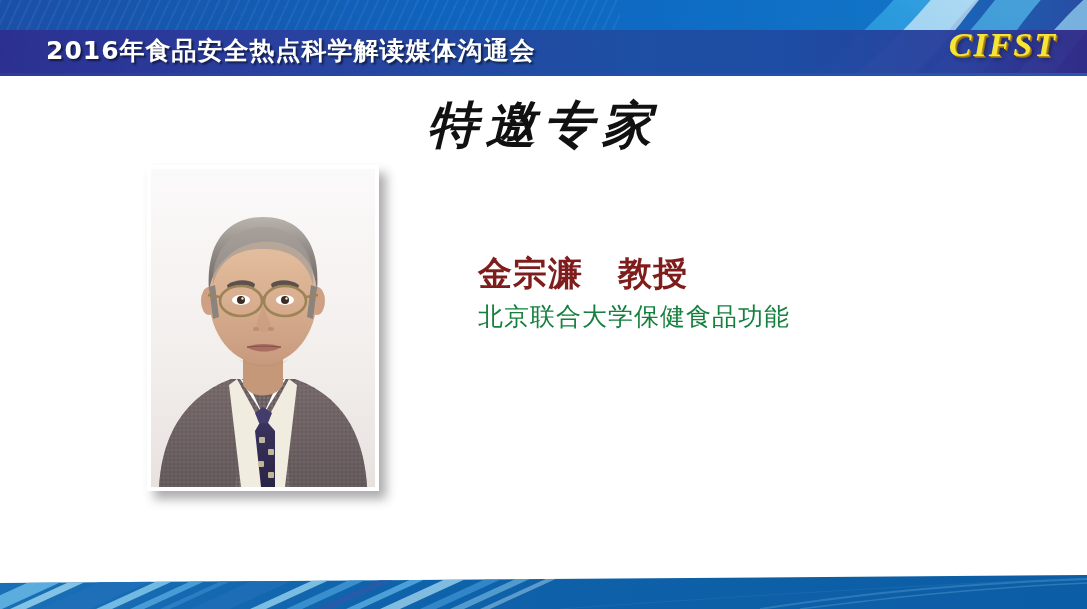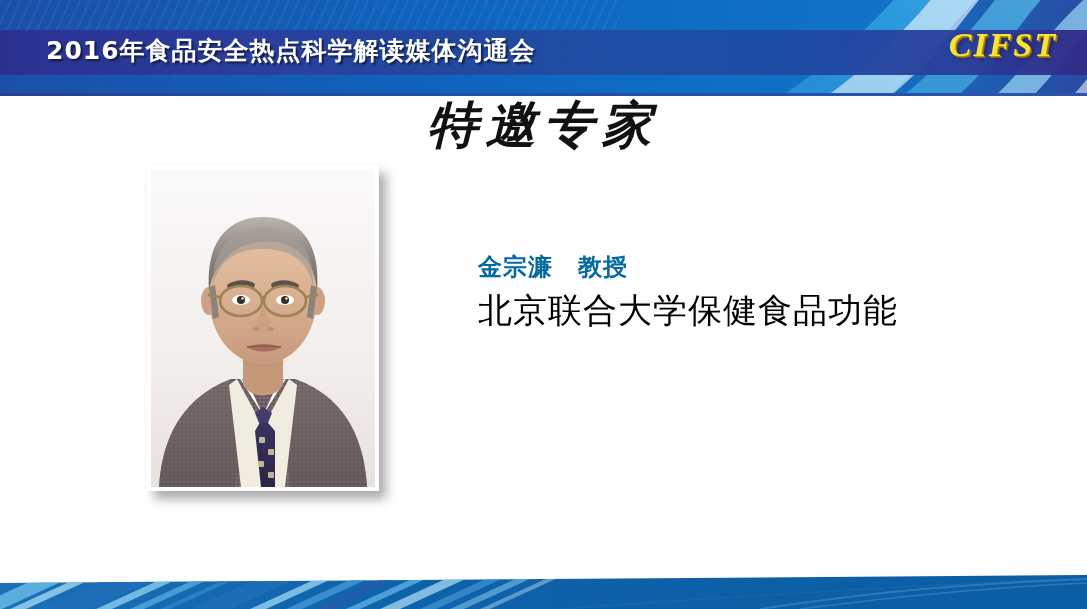--- a/index.html
+++ b/index.html
@@ -16,21 +16,21 @@
     height: 609px;
     background: #ffffff;
     overflow: hidden;
   }
 
   
   .banner {
     position: absolute;
     left: 0; top: 0;
     width: 1087px;
-    height: 96px;
+    height: 76px;
     overflow: hidden;
     background: linear-gradient(100deg, #1b4fa8 0%, #1559b0 18%, #0f63bd 40%, #0e6cc4 62%, #1173c6 80%, #2a4aa0 100%);
   }
   .banner-stripes {
     position: absolute;
     left: 0; top: 0;
     width: 620px; height: 76px;
     background: repeating-linear-gradient(115deg,
        rgba(255,255,255,0.055) 0px,
        rgba(255,255,255,0.055) 2px,
@@ -126,30 +126,30 @@
   
   .info {
     position: absolute;
     left: 478px;
     top: 252px;
     width: 560px;
   }
   .info-name {
     font-family: "DejaVu Serif", "Liberation Serif", serif;
     font-weight: bold;
-    font-size: 24px;
-    color: #0369a1;
+    font-size: 34px;
+    color: #7f1d1d;
     letter-spacing: 1px;
     line-height: 1.25;
     white-space: pre;
   }
   .info-line {
     font-family: "Liberation Serif", "DejaVu Serif", serif;
-    font-size: 34px;
-    color: #000000;
+    font-size: 25px;
+    color: #15803d;
     letter-spacing: 1px;
     line-height: 1.72;
     white-space: nowrap;
   }
 
   
   .footer {
     position: absolute;
     left: 0;
     bottom: 0;

